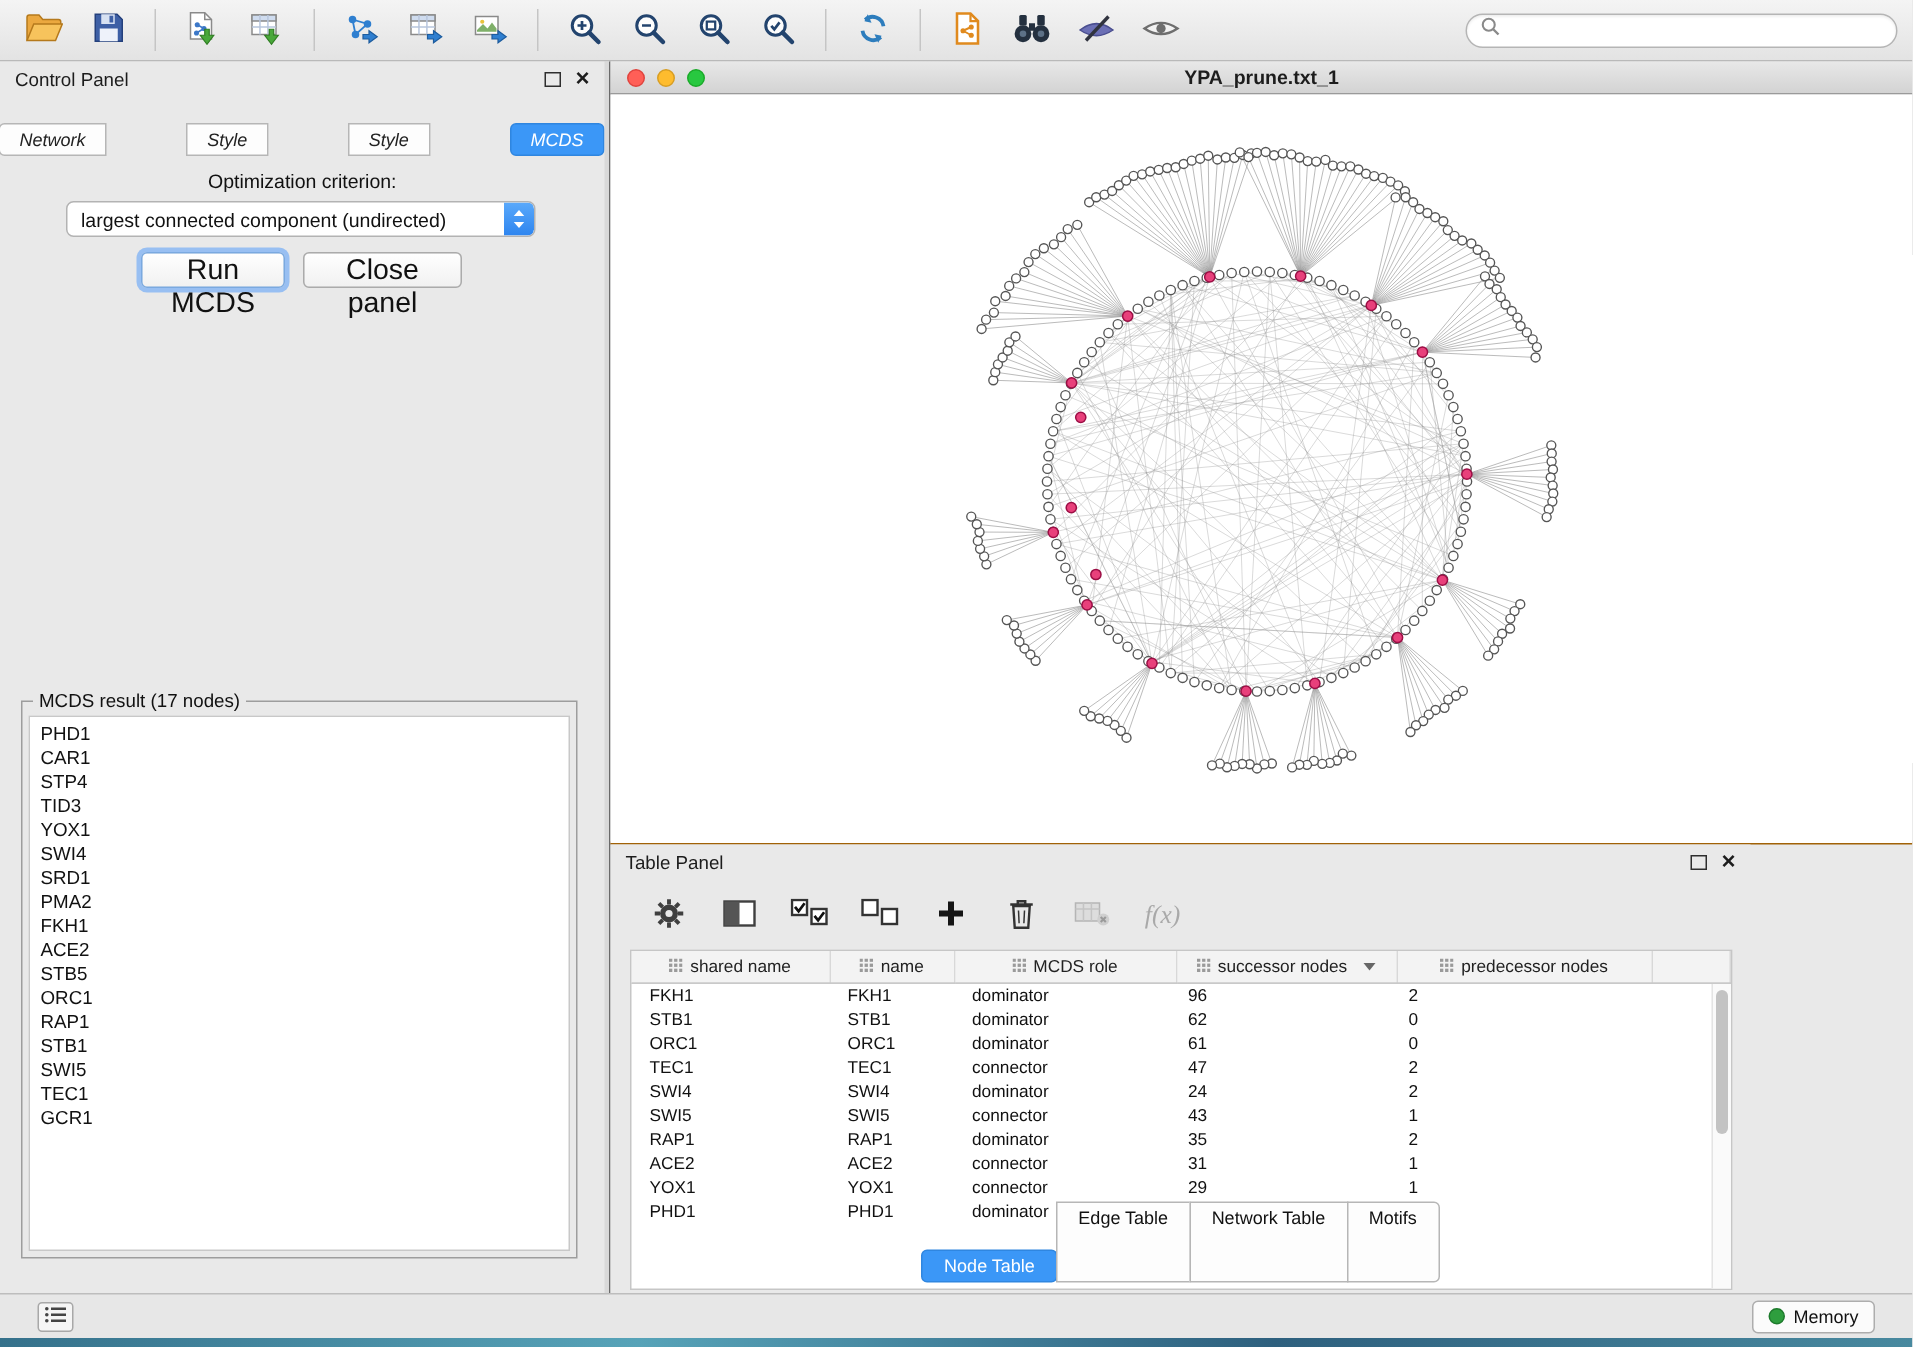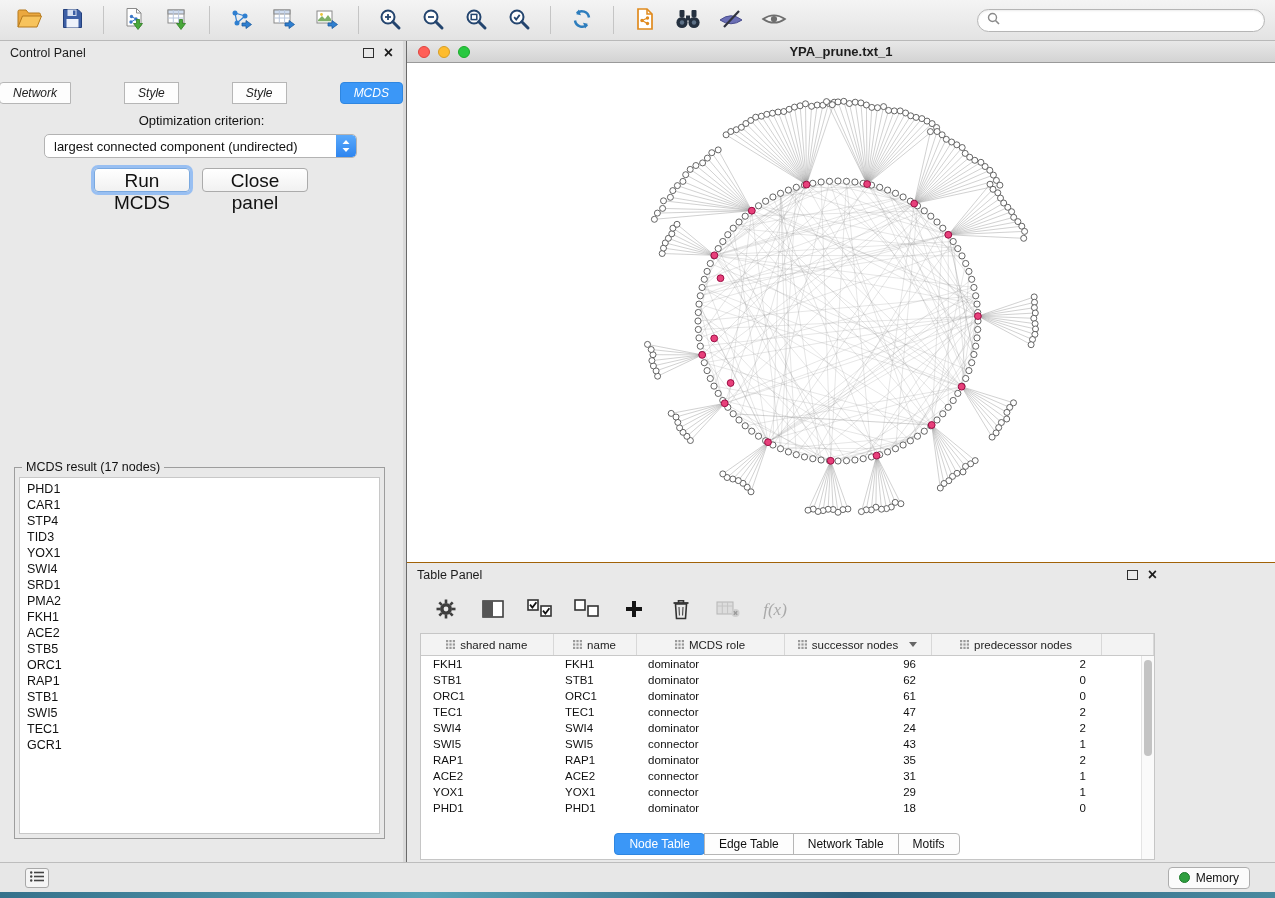--- a/index.html
+++ b/index.html
@@ -62,28 +62,28 @@
   .tt-btn{border:none;background:transparent;display:flex;align-items:center;justify-content:center;width:30px;height:30px;padding:0;}
   .fx-label{font-family:"Liberation Serif",serif;font-style:italic;font-size:17px;color:#a9a9a9;}
   .table-area{position:absolute;top:70px;left:13px;right:12px;bottom:2px;background:#fff;border:1px solid #c6c6c6;box-sizing:border-box;}
   table{border-collapse:collapse;table-layout:fixed;width:100%;}
   th{height:21px;background:#f3f3f3;border-right:1px solid #d8d8d8;border-bottom:1px solid #c9c9c9;font-weight:normal;
      font-size:11.5px;color:#222;text-align:center;padding:0 2px;white-space:nowrap;overflow:hidden;}
   .th-inner{display:inline-flex;align-items:center;gap:5px;}
   .sort-arrow{width:0;height:0;border-left:4px solid transparent;border-right:4px solid transparent;border-top:5px solid #666;margin-left:6px;}
   td{height:16px;font-size:11.5px;color:#111;padding:0 8px;white-space:nowrap;overflow:hidden;}
   td.txt{padding-left:12px;text-align:left;}
-  td.num{text-align:right;padding-right:15px;}
+  td.num{padding-right:15px;}
   .vscroll{position:absolute;top:22px;right:0;bottom:0;width:12px;background:#fafafa;border-left:1px solid #e4e4e4;}
   .vthumb{position:absolute;top:4px;left:1.5px;width:8px;height:96px;background:#c3c3c3;border-radius:5px;}
   .table-tabs{position:absolute;bottom:4px;left:0;right:0;display:flex;justify-content:center;}
   .btab{font-size:12px;padding:3px 14px;background:#fdfdfd;border:1px solid #b6b6b6;margin-left:-1px;color:#111;cursor:default;}
   .btab:first-child{border-radius:4px 0 0 4px;}
   .btab:last-child{border-radius:0 4px 4px 0;}
-  .btab.active{background:#3b97f7;border-color:#2f86e0;color:#fff;border-radius:4px;}
+  .btab.active{background:#3b97f7;border-color:#2f86e0;color:#fff;border-radius:4px;margin-top:32px;}
 
   
   .status-bar{position:absolute;left:0;bottom:6px;width:100%;height:30px;background:#e7e7e7;border-top:1px solid #bdbdbd;
     display:flex;align-items:center;padding:0 25px;box-sizing:border-box;}
   .list-btn{width:24px;height:20px;border:1px solid #a8a8a8;border-radius:3px;background:#f5f5f5;display:flex;align-items:center;justify-content:center;padding:0;}
   .memory-btn{margin-left:auto;height:22px;border:1px solid #adadad;border-radius:4px;background:#fbfbfb;display:flex;align-items:center;gap:6px;padding:0 10px;font-size:12px;color:#111;font-family:"Liberation Sans",sans-serif;}
   .mem-dot{width:11px;height:11px;border-radius:50%;background:#2e9e3e;border:1px solid #1d7a2c;box-sizing:border-box;}
   .wallpaper{position:absolute;bottom:0;left:0;width:100%;height:6px;background:linear-gradient(90deg,#35718b,#57a3b8,#2e607e,#48899f);}
 </style>
 </head>

